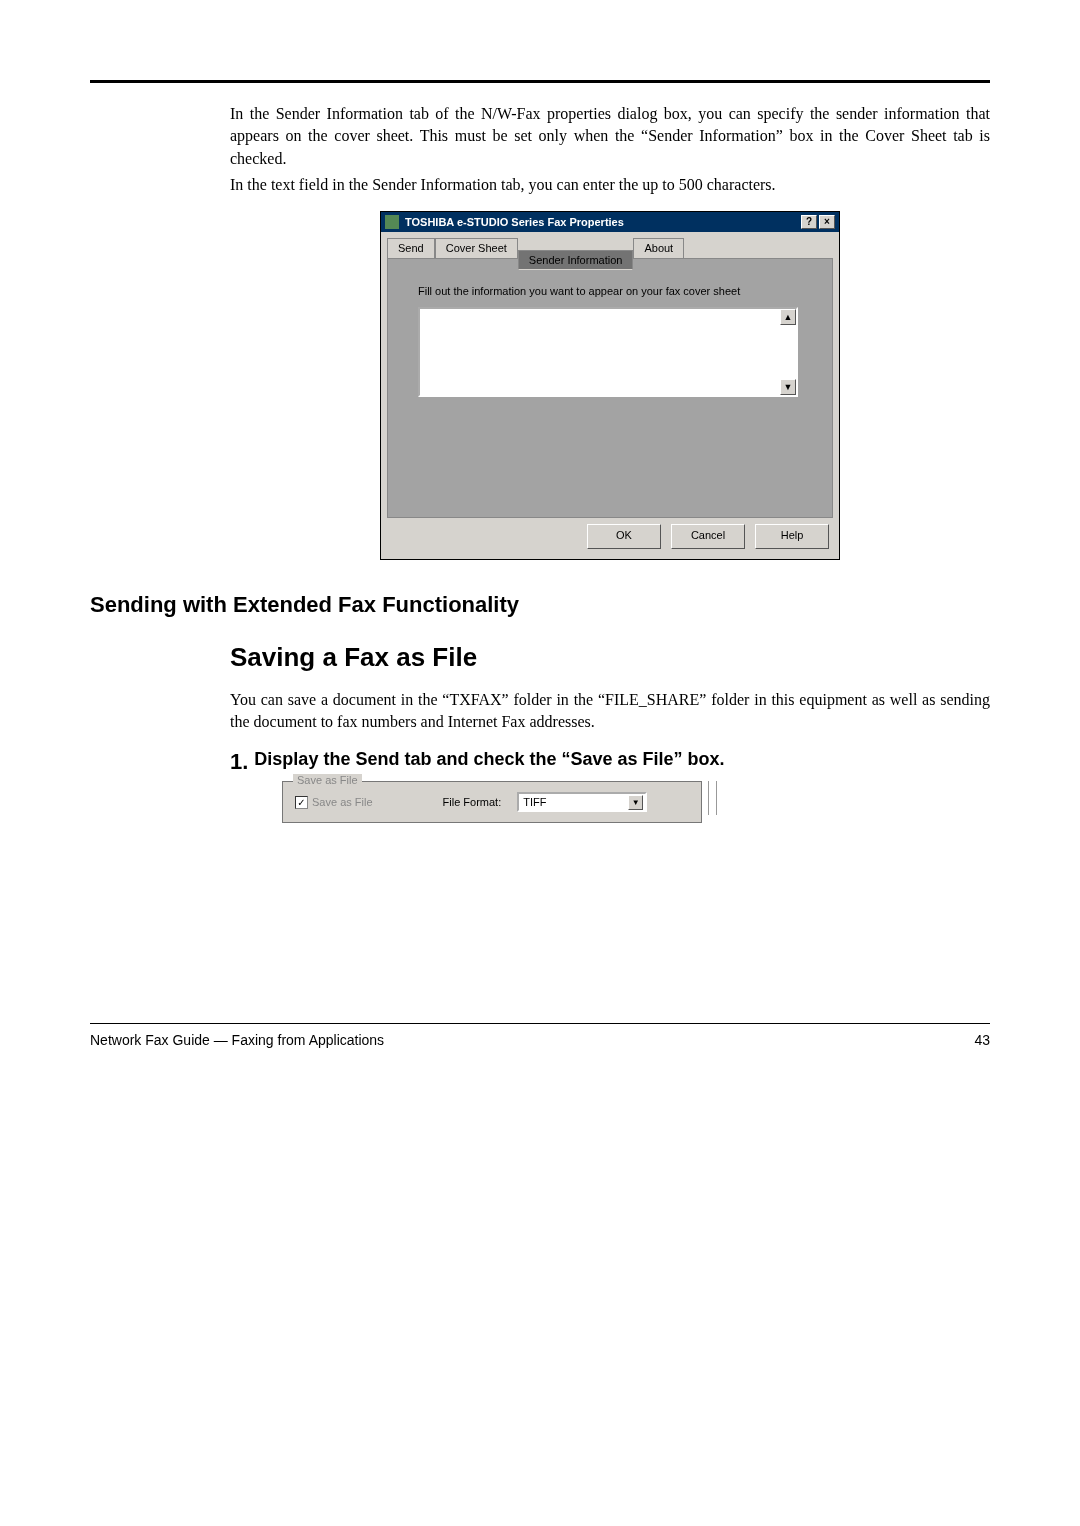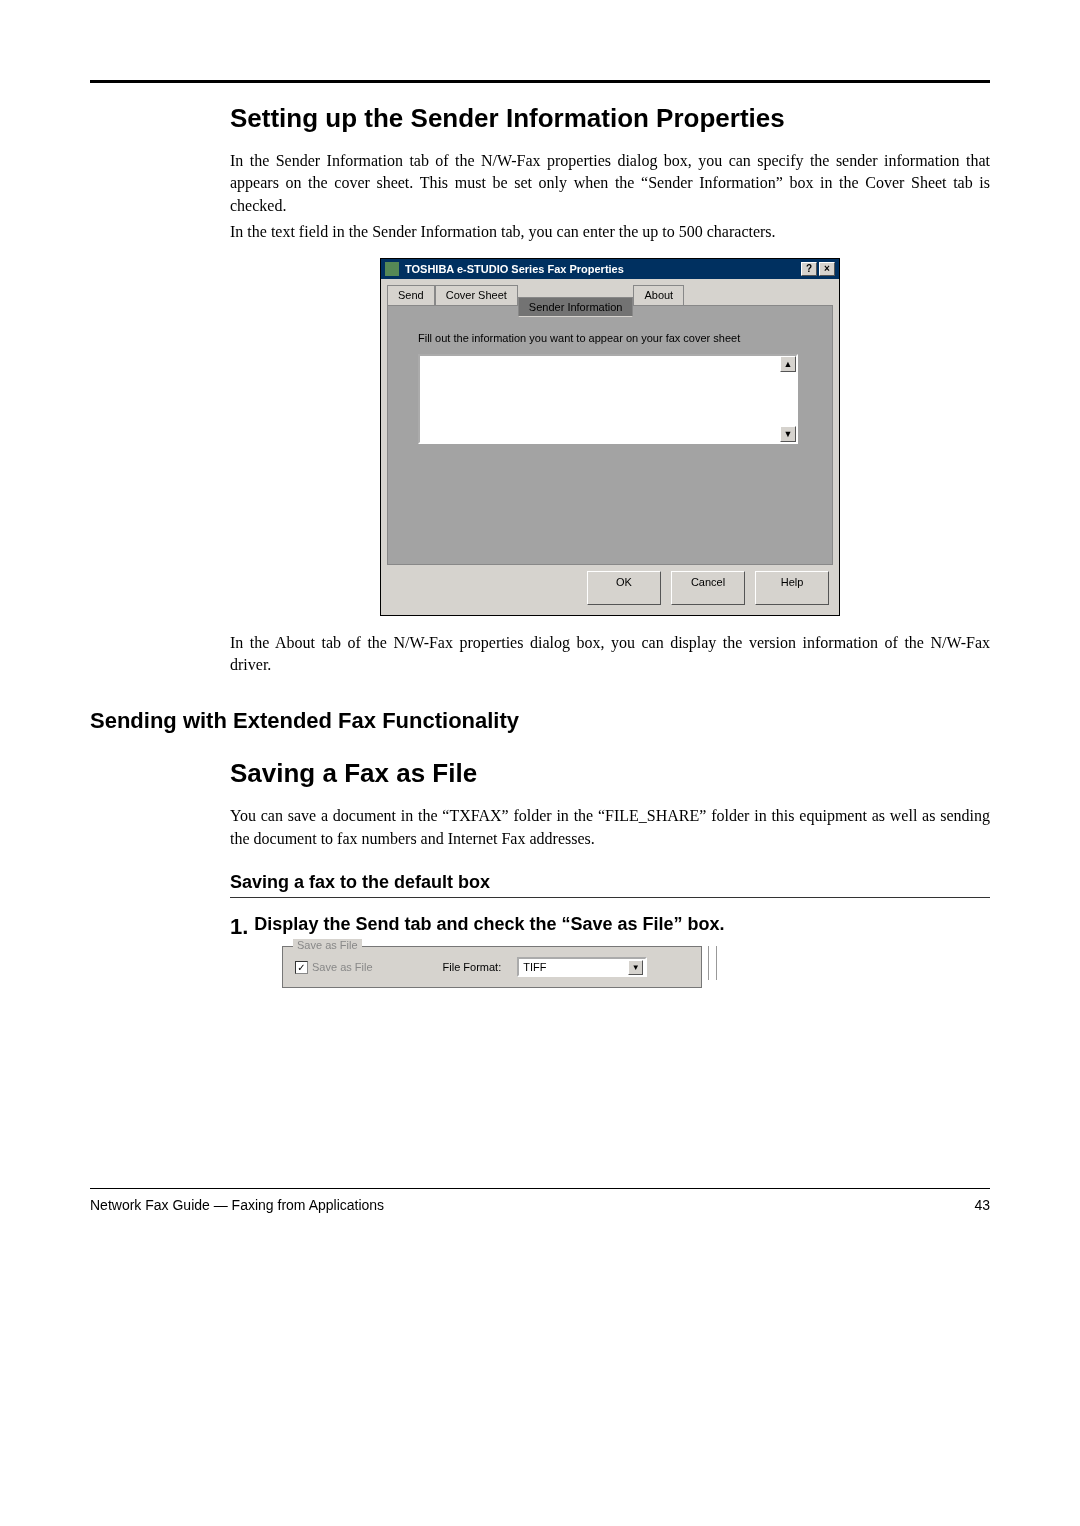--- a/index.html
+++ b/index.html
@@ -53,21 +53,21 @@
       font-size: 16px;
       line-height: 1.4;
       text-align: justify;
     }
     p.body + p.body {
       margin-top: 4px;
     }
     
     .dialog1 {
       width: 460px;
-      margin: 14px auto 16px auto;
+      margin: 14px auto 0 auto;
       border: 1px solid #000;
       font-family: Tahoma, Arial, sans-serif;
       font-size: 11px;
       background: #d6d3ce;
     }
     .titlebar {
       background: #003060;
       color: #fff;
       display: flex;
       align-items: center;
@@ -151,21 +151,21 @@
     .scroll-up{top:0;}
     .scroll-down{bottom:0;}
     .button-row {
       display: flex;
       justify-content: flex-end;
       padding: 0 10px 10px 0;
       gap: 10px;
     }
     .std-btn {
       width: 74px;
-      height: 34px;
+      height: 25px;
       background: #d6d3ce;
       border: 1px solid #fff;
       border-right-color: #555;
       border-bottom-color: #555;
       font-size: 11px;
       text-align: center;
       line-height: 20px;
     }
     
     .step {
@@ -259,21 +259,20 @@
       font-family: Arial, Helvetica, sans-serif;
       font-size:14px;
     }
   </style>
 </head>
 <body>
 
 <div class="top-rule"></div>
 
 <div class="main-content">
-  <h1>Setting up the Sender Information Properties</h1>
   <p class="body">In the Sender Information tab of the N/W-Fax properties dialog box, you can specify the sender information that appears on the cover sheet.  This must be set only when the “Sender Information” box in the Cover Sheet tab is checked.</p>
   <p class="body">In the text field in the Sender Information tab, you can enter the up to 500 characters.</p>
 
   <div class="dialog1">
     <div class="titlebar">
       <div class="title-icon"></div>
       <div class="title-text">TOSHIBA e-STUDIO Series Fax Properties</div>
       <div class="tb-btn">?</div>
       <div class="tb-btn">×</div>
     </div>
@@ -291,29 +290,27 @@
         <div class="scroll-down">▼</div>
       </div>
     </div>
     <div class="button-row">
       <div class="std-btn">OK</div>
       <div class="std-btn">Cancel</div>
       <div class="std-btn">Help</div>
     </div>
   </div>
 
-  <p class="body">In the About tab of the N/W-Fax properties dialog box, you can display the version information of the N/W-Fax driver.</p>
 </div>
 
 <h2 class="heading-no-indent">Sending with Extended Fax Functionality</h2>
 
 <div class="main-content">
   <h1>Saving a Fax as File</h1>
   <p class="body">You can save a document in the “TXFAX” folder in the “FILE_SHARE” folder in this equipment as well as sending the document to fax numbers and Internet Fax addresses.</p>
-  <h3>Saving a fax to the default box</h3>
 
   <div class="step">
     <span class="step-num">1.</span>
     <span>Display the Send tab and check the “Save as File” box.</span>
   </div>
 
   <div class="dialog2-wrap">
     <div class="dialog2">
       <div class="grp-title">Save as File</div>
       <div class="d2-row">

